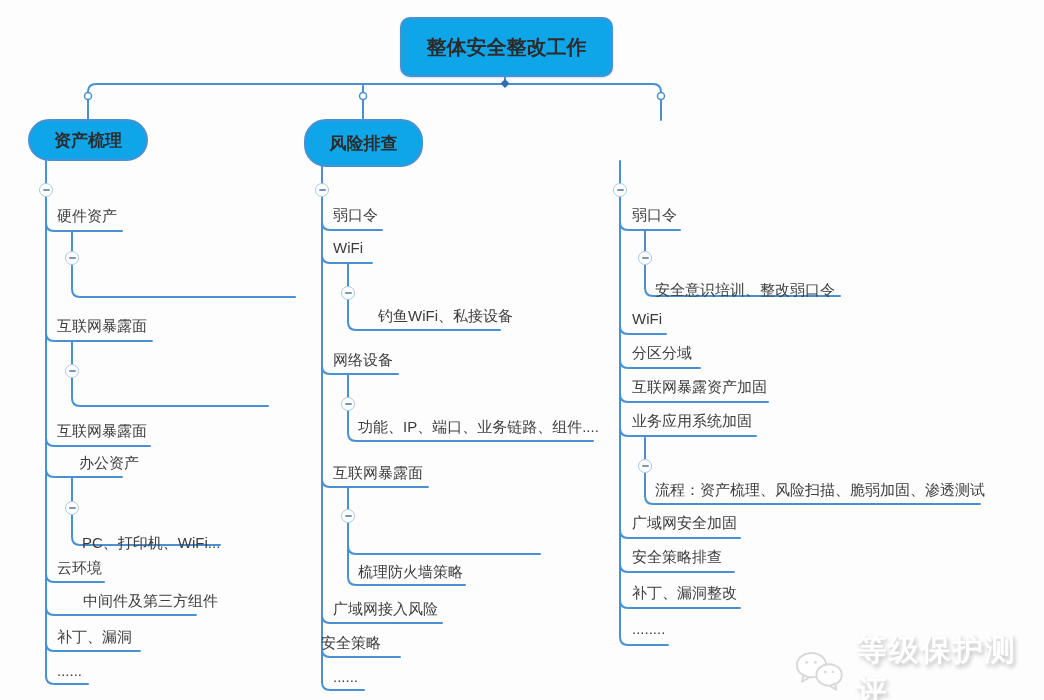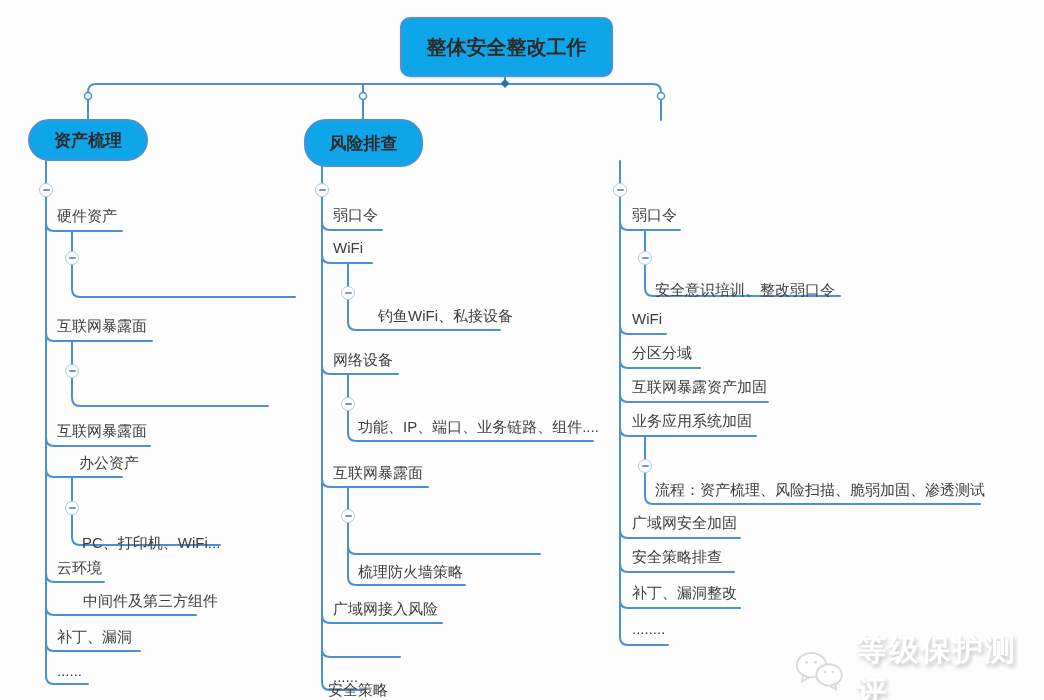--- a/index.html
+++ b/index.html
@@ -150,21 +150,21 @@
   <div class="t" style="left:57px;top:662px;">......</div>
 
   <div class="t" style="left:333px;top:206px;">弱口令</div>
   <div class="t" style="left:333px;top:239px;">WiFi</div>
   <div class="t" style="left:378px;top:307px;">钓鱼WiFi、私接设备</div>
   <div class="t" style="left:333px;top:351px;">网络设备</div>
   <div class="t" style="left:358px;top:418px;">功能、IP、端口、业务链路、组件....</div>
   <div class="t" style="left:333px;top:464px;">互联网暴露面</div>
   <div class="t" style="left:358px;top:563px;">梳理防火墙策略</div>
   <div class="t" style="left:333px;top:600px;">广域网接入风险</div>
-  <div class="t" style="left:328px;top:634px;margin-top:47px;">安全策略</div>
+  <div class="t" style="left:321px;top:634px;">安全策略</div>
   <div class="t" style="left:333px;top:668px;">......</div>
 
   <div class="t" style="left:632px;top:206px;">弱口令</div>
   <div class="t" style="left:655px;top:273px;margin-top:8px;">安全意识培训、整改弱口令</div>
   <div class="t" style="left:632px;top:310px;">WiFi</div>
   <div class="t" style="left:632px;top:344px;">分区分域</div>
   <div class="t" style="left:632px;top:378px;">互联网暴露资产加固</div>
   <div class="t" style="left:632px;top:412px;">业务应用系统加固</div>
   <div class="t" style="left:655px;top:481px;">流程：资产梳理、风险扫描、脆弱加固、渗透测试</div>
   <div class="t" style="left:632px;top:514px;">广域网安全加固</div>

